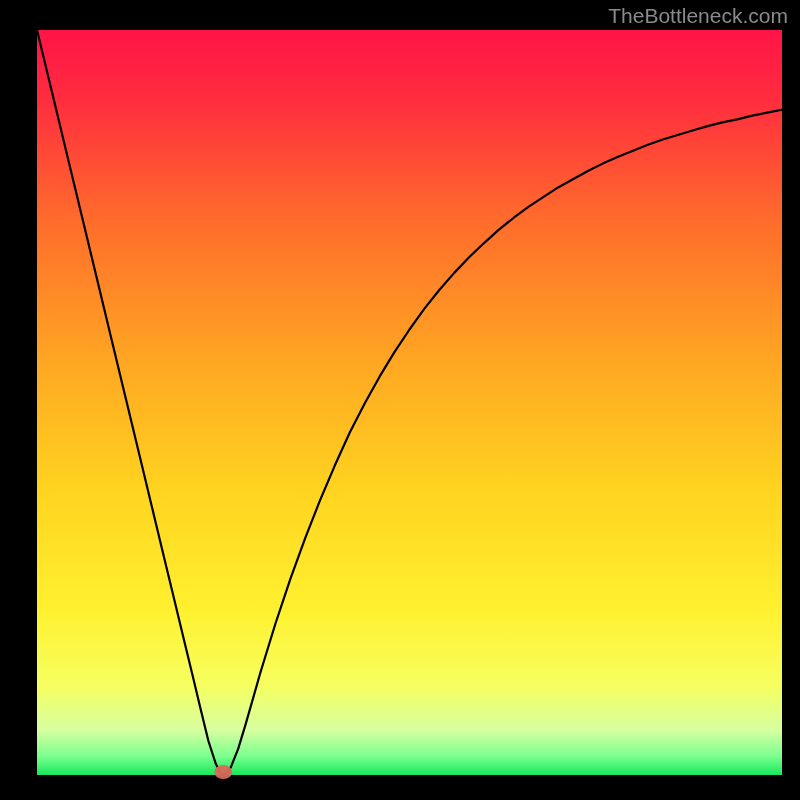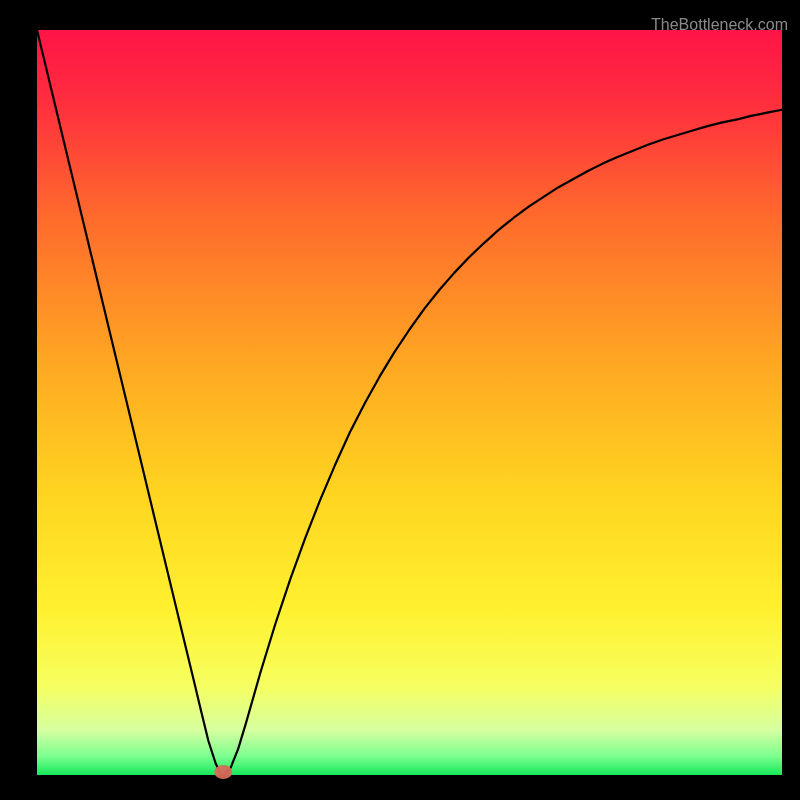--- a/index.html
+++ b/index.html
@@ -10,24 +10,24 @@
     background: #000000;
     overflow: hidden;
   }
   .container {
     position: relative;
     width: 800px;
     height: 800px;
   }
   .watermark {
     position: absolute;
-    top: 16px;
+    top: 4px;
     right: 12px;
     font-family: Arial, Helvetica, sans-serif;
-    font-size: 16px;
+    font-size: 21px;
     color: #8a8a8a;
     font-weight: 500;
     z-index: 10;
   }
   svg.plot {
     position: absolute;
     top: 0;
     left: 0;
   }
 </style>

